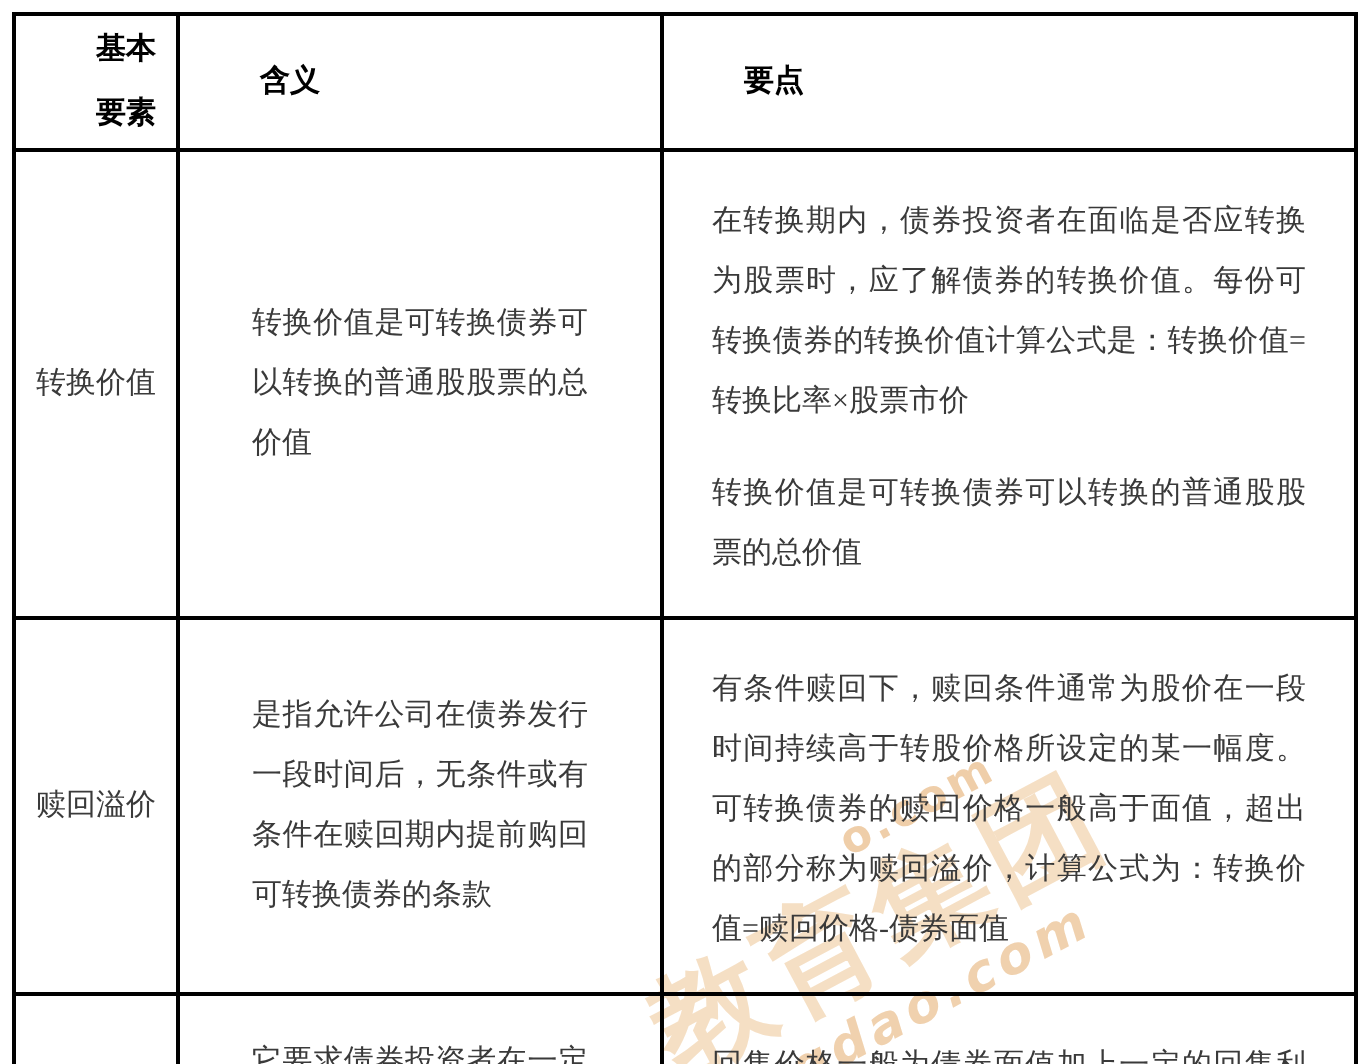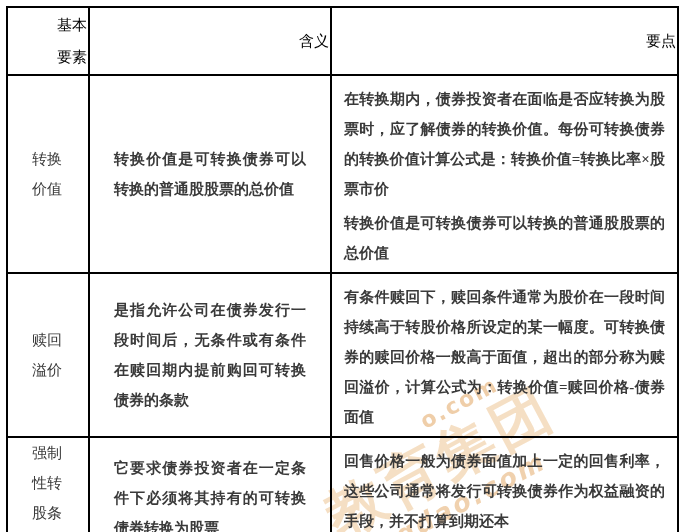--- a/index.html
+++ b/index.html
@@ -72,47 +72,46 @@
   .bond-table th, .bond-table td {
     border: 2px solid #000000;
     background: transparent;
     color: #3a3a3a;
     font-size: 15px;
     line-height: 30px;
     overflow: hidden;
   }
   .bond-table th {
     font-family: "Liberation Sans", "DejaVu Sans", sans-serif;
-    font-weight: normal;
+    font-weight: bold;
     color: #000000;
-    text-align: right;
+    text-align: left;
     height: 32px;
     line-height: 32px;
     font-size: 15px;
     padding-left: 40px;
   }
   td.c1 {
-    text-align: left;
+    text-align: center;
     vertical-align: middle;
-    padding: 0 24px;
+    padding: 0 8px;
   }
   td.c2 {
     vertical-align: middle;
     text-align: justify;
     padding: 0 20px;
   }
   td.c3 {
     vertical-align: top;
     text-align: justify;
     padding: 4px 8px 0 8px;
   }
   td p {
-    margin: 4px;
+    margin: 16px;
     text-align: justify;
-    font-weight: bold;
   }
   tr.r1 { height: 152px; }
   tr.r2 { height: 119px; }
   tr.r3 { height: 90px; }
   tr.r4 { height: 124px; }
 </style>
 </head>
 <body>
 
 <div class="page">

